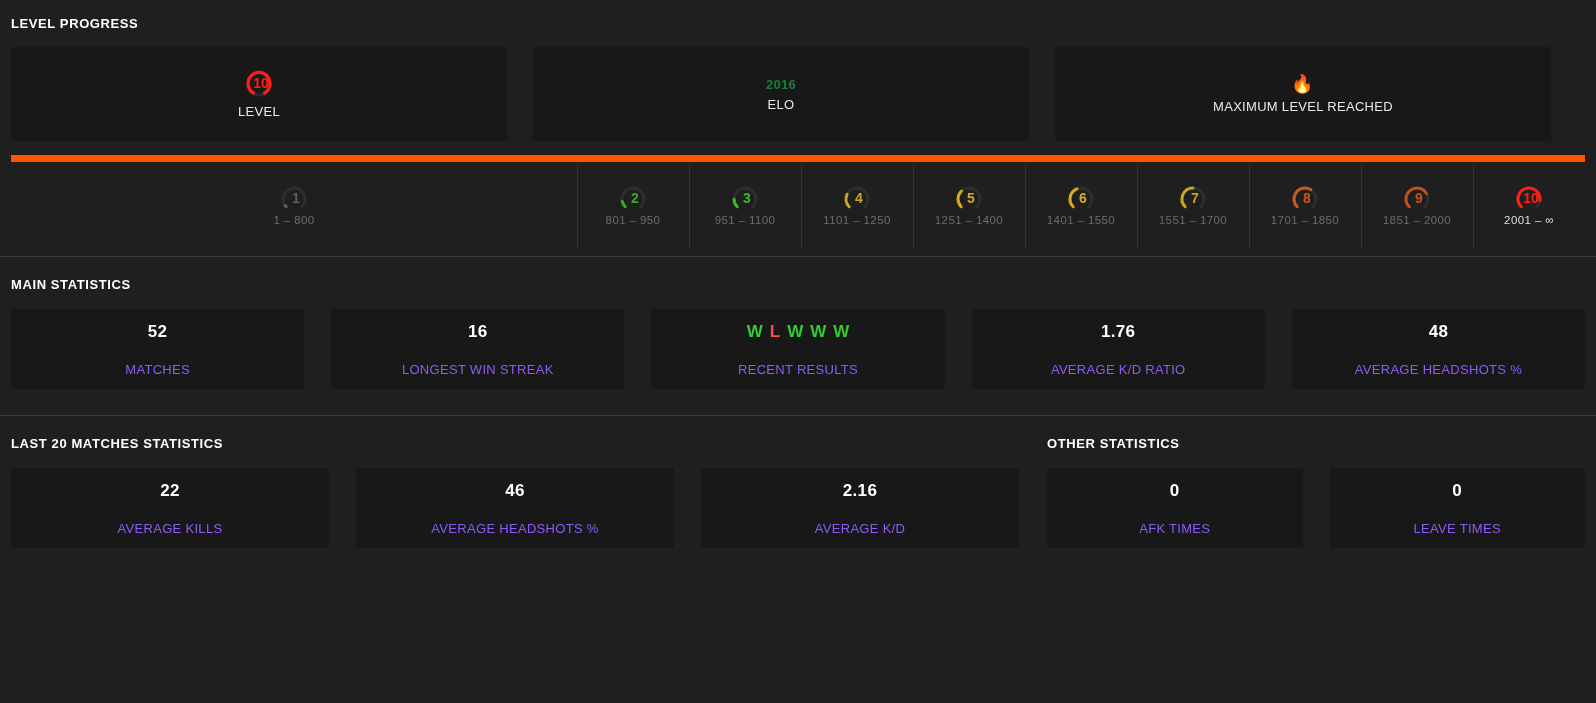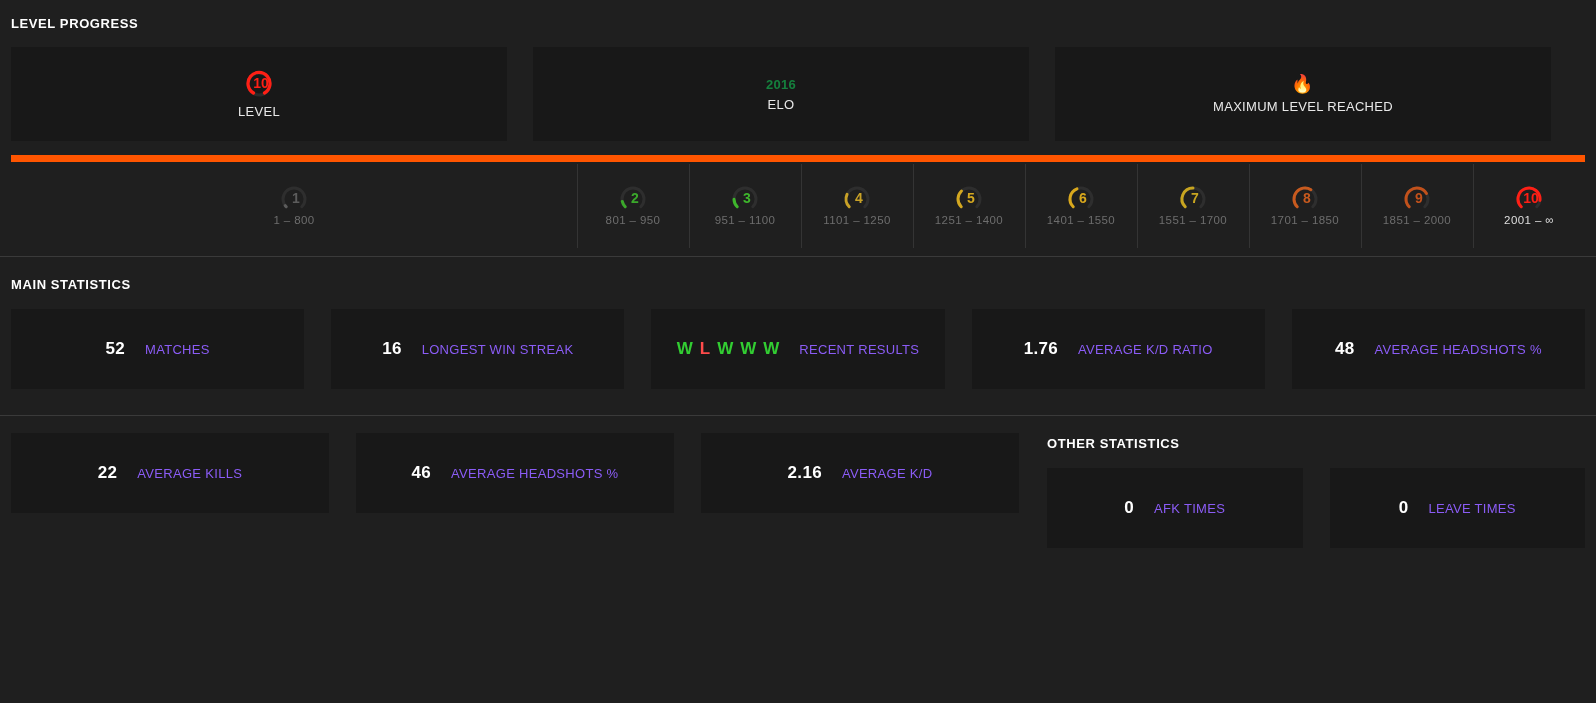--- a/index.html
+++ b/index.html
@@ -127,20 +127,21 @@
   .stat-row {
     display: flex;
     gap: 27px;
     margin-top: 17px;
   }
   .stat-card {
     background: #181818;
     height: 80px;
     flex: 1 1 0;
     display: flex;
+    flex-direction: column;
     align-items: center;
     justify-content: center;
     gap: 20px;
   }
   .stat-value {
     font-size: 17px;
     font-weight: bold;
     color: #ffffff;
     letter-spacing: 0.3px;
   }
@@ -339,20 +340,23 @@
           <div class="stat-value">48</div>
           <div class="stat-label">AVERAGE HEADSHOTS %</div>
         </div>
       </div>
   </div>
 
   <div class="hr" style="margin-top:26px"></div>
 
   <div class="bottom">
     <div class="bottom-left">
+      <div class="block-title">
+        <div class="section-title">LAST 20 MATCHES STATISTICS</div>
+      </div>
       <div class="stat-row" id="last20-row">
           <div class="stat-card">
             <div class="stat-value">22</div>
             <div class="stat-label">AVERAGE KILLS</div>
           </div>
           <div class="stat-card">
             <div class="stat-value">46</div>
             <div class="stat-label">AVERAGE HEADSHOTS %</div>
           </div>
           <div class="stat-card">

